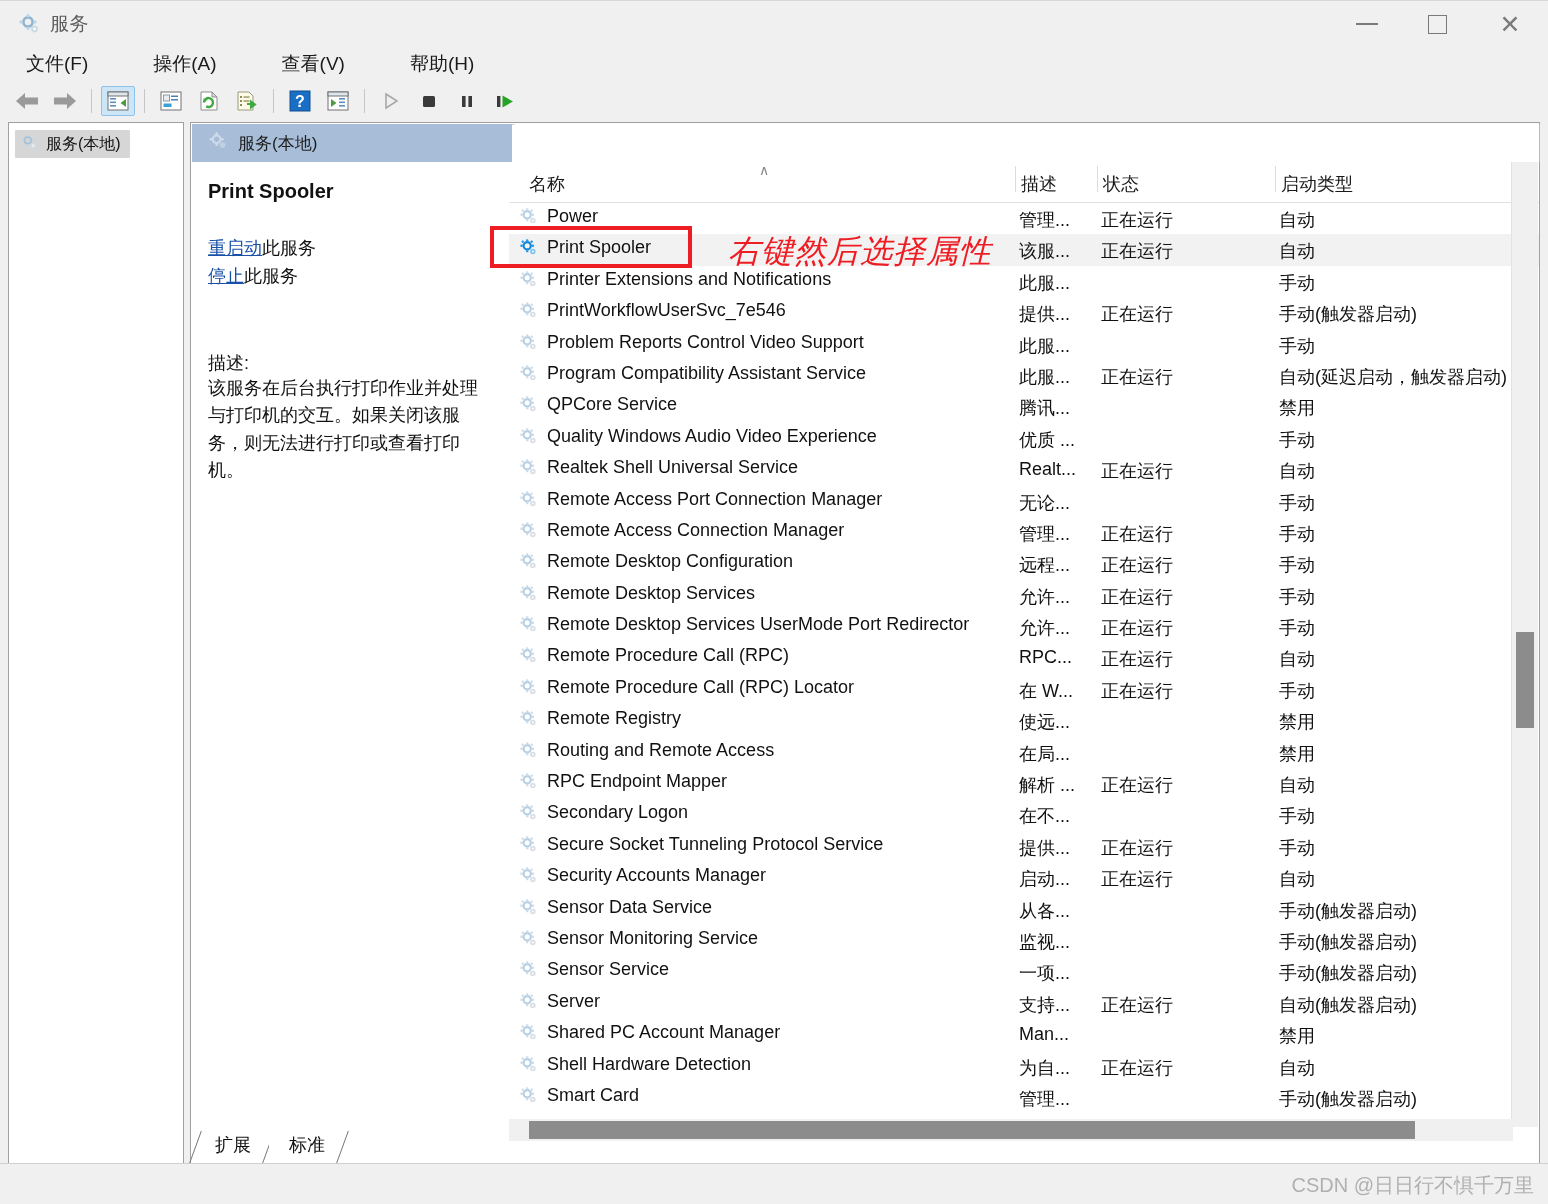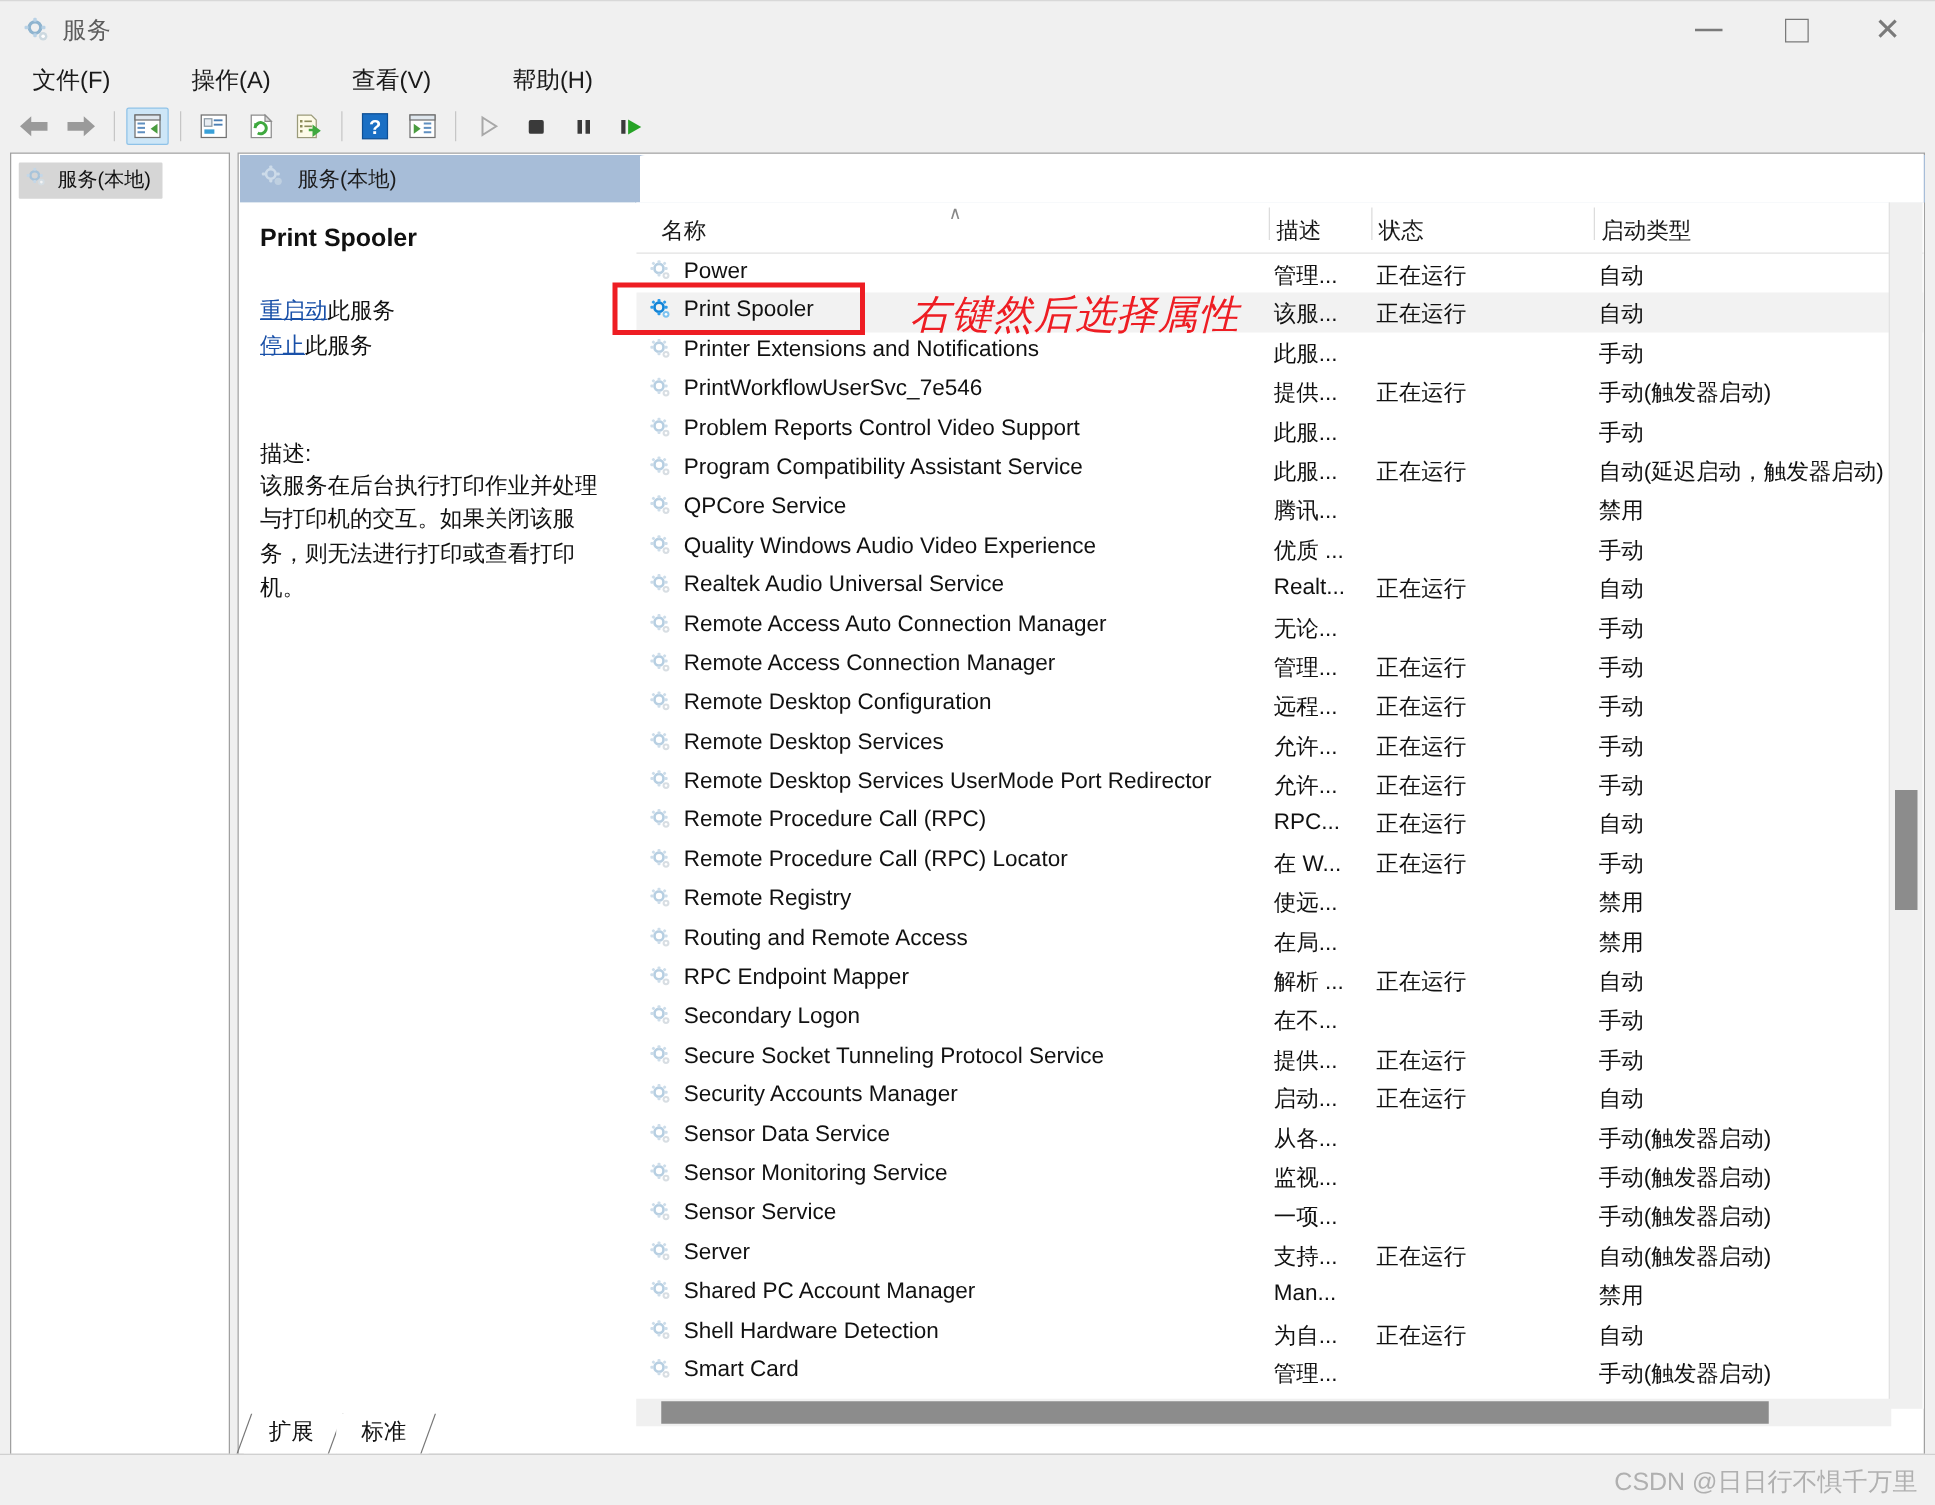--- a/index.html
+++ b/index.html
@@ -674,42 +674,42 @@
                       <rect x="8.1" y="1.4" width="2.8" height="3" rx="1"></rect>
                       <rect x="8.1" y="13.5" width="2.8" height="3" rx="1"></rect>
                       <rect x="1.5" y="7.6" width="3" height="2.8" rx="1"></rect>
                       <rect x="14.5" y="7.6" width="3" height="2.8" rx="1"></rect>
                       <rect x="3" y="3" width="2.6" height="2.6" rx=".8" transform="rotate(-45 4.3 4.3)"></rect>
                       <rect x="13.4" y="3" width="2.6" height="2.6" rx=".8" transform="rotate(-45 14.7 4.3)"></rect>
                     </g>
                     <circle cx="16" cy="15.6" r="3.2" fill="#d8dee3"></circle>
                     <circle cx="16" cy="15.6" r="1.25" fill="#ffffff"></circle>
                   </svg></span>
-                <span class="row-name-text">Realtek Audio Universal Service</span>
+                <span class="row-name-text">Realtek Shell Universal Service</span>
               </div>
               <div class="row-desc">Realt...</div>
               <div class="row-status">正在运行</div>
               <div class="row-startup">自动</div>
             </div>
             <div class="row">
               <div class="row-name">
                 <span class="gear-ico"><svg width="19" height="19" viewBox="0 0 22 22">
                     <circle cx="9.5" cy="9" r="4.2" fill="none" stroke="#b7cfe2" stroke-width="2.5"></circle>
                     <g fill="#cdddea">
                       <rect x="8.1" y="1.4" width="2.8" height="3" rx="1"></rect>
                       <rect x="8.1" y="13.5" width="2.8" height="3" rx="1"></rect>
                       <rect x="1.5" y="7.6" width="3" height="2.8" rx="1"></rect>
                       <rect x="14.5" y="7.6" width="3" height="2.8" rx="1"></rect>
                       <rect x="3" y="3" width="2.6" height="2.6" rx=".8" transform="rotate(-45 4.3 4.3)"></rect>
                       <rect x="13.4" y="3" width="2.6" height="2.6" rx=".8" transform="rotate(-45 14.7 4.3)"></rect>
                     </g>
                     <circle cx="16" cy="15.6" r="3.2" fill="#d8dee3"></circle>
                     <circle cx="16" cy="15.6" r="1.25" fill="#ffffff"></circle>
                   </svg></span>
-                <span class="row-name-text">Remote Access Auto Connection Manager</span>
+                <span class="row-name-text">Remote Access Port Connection Manager</span>
               </div>
               <div class="row-desc">无论...</div>
               <div class="row-status"></div>
               <div class="row-startup">手动</div>
             </div>
             <div class="row">
               <div class="row-name">
                 <span class="gear-ico"><svg width="19" height="19" viewBox="0 0 22 22">
                     <circle cx="9.5" cy="9" r="4.2" fill="none" stroke="#b7cfe2" stroke-width="2.5"></circle>
                     <g fill="#cdddea">

